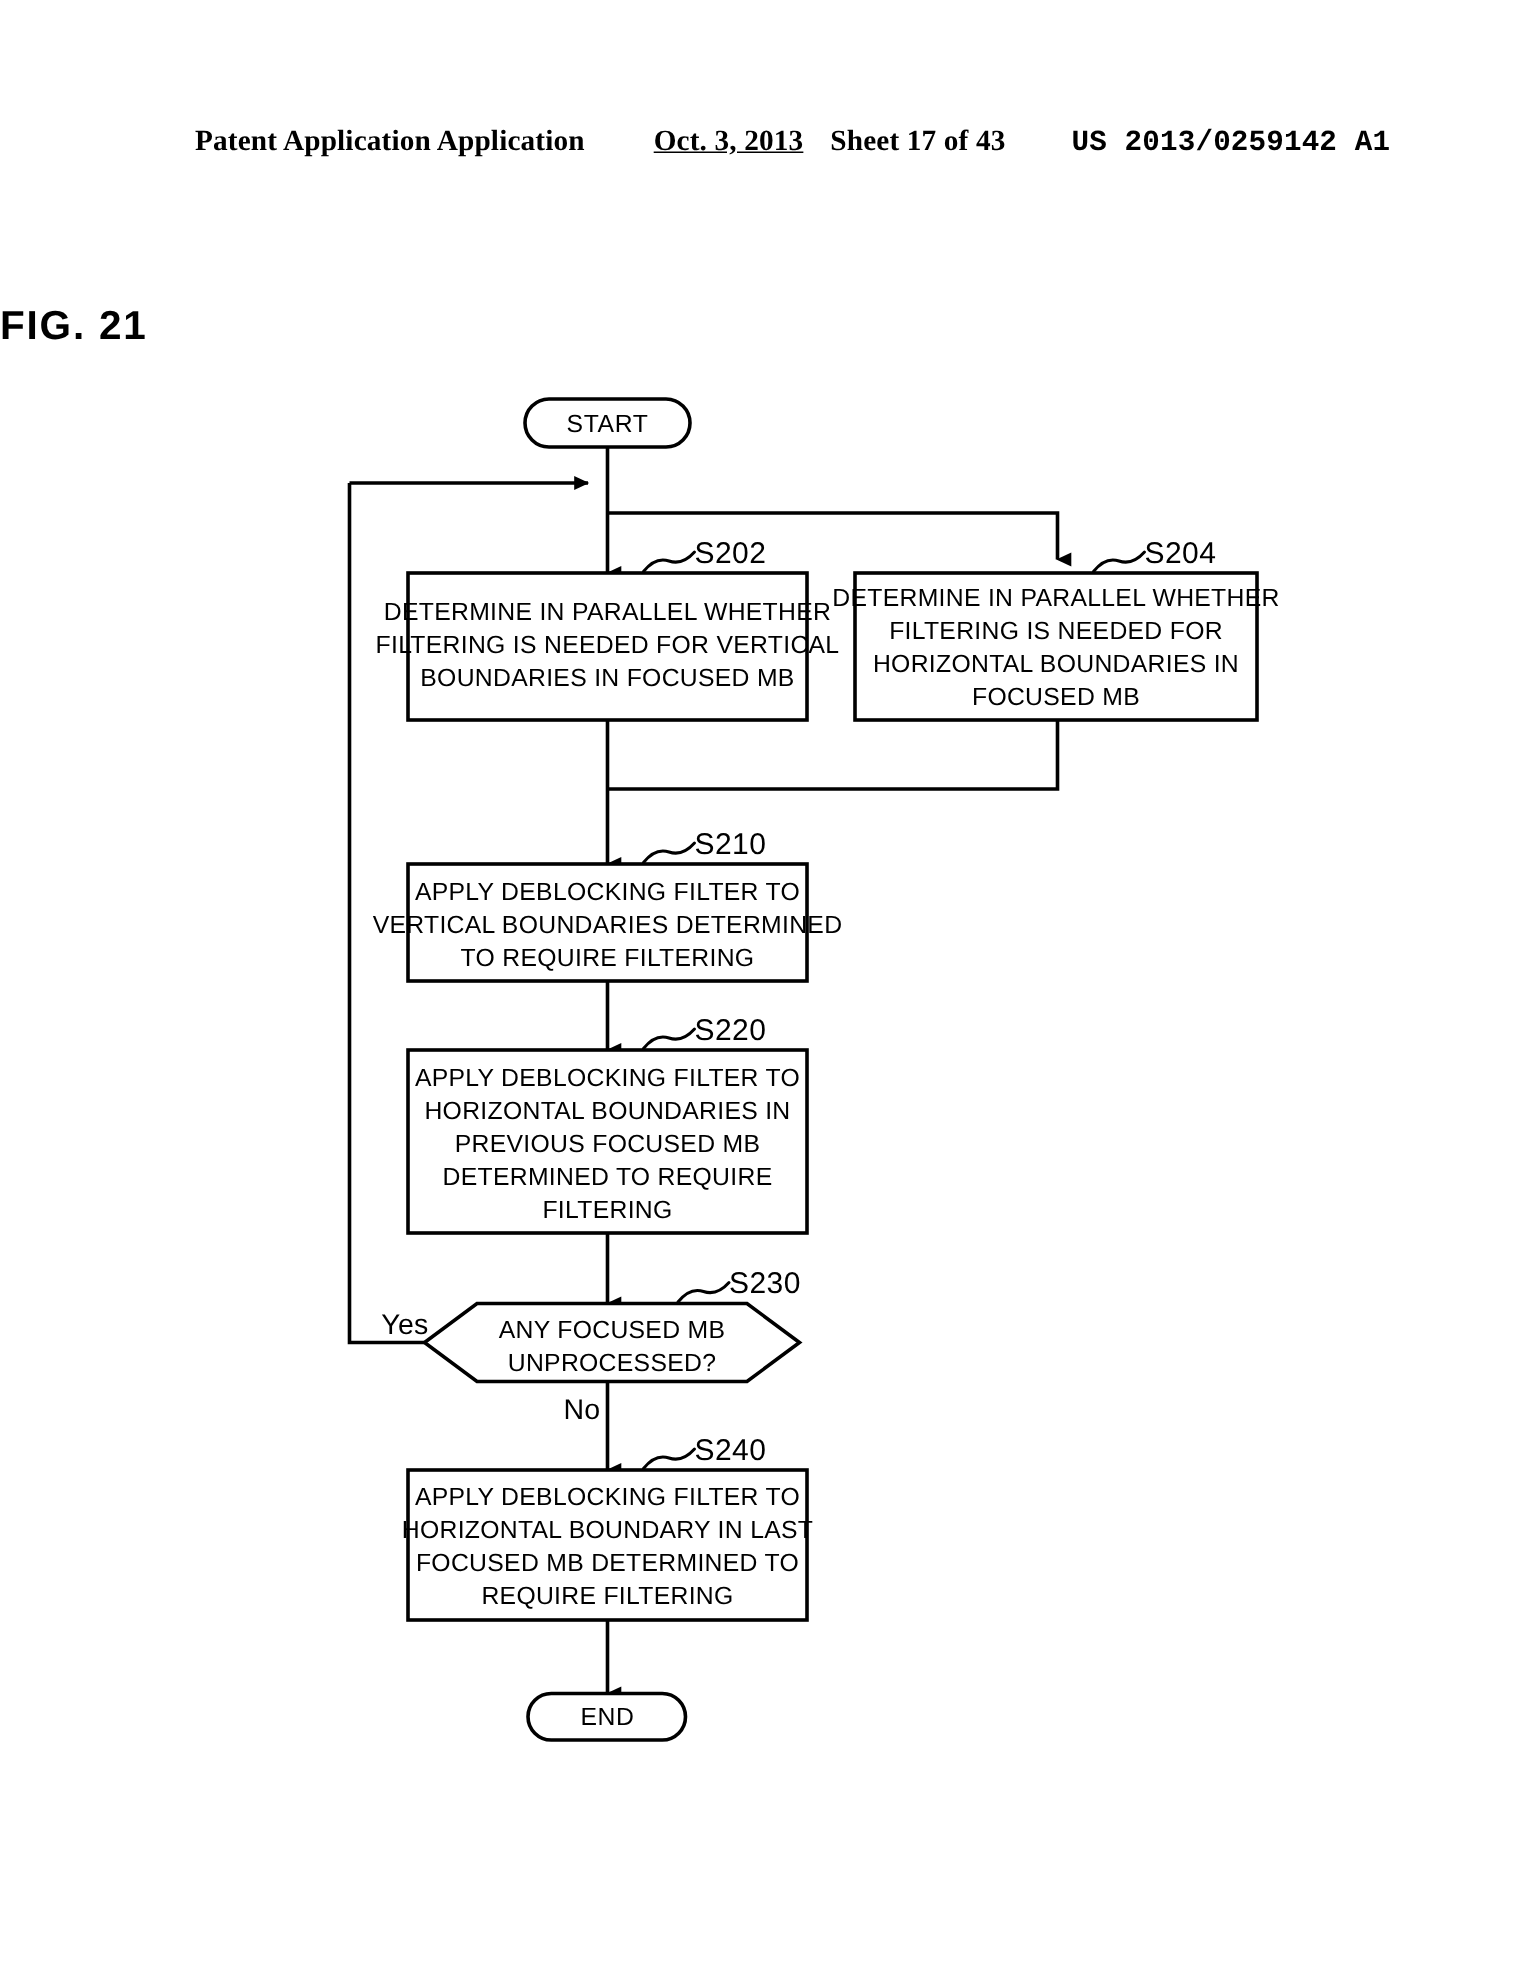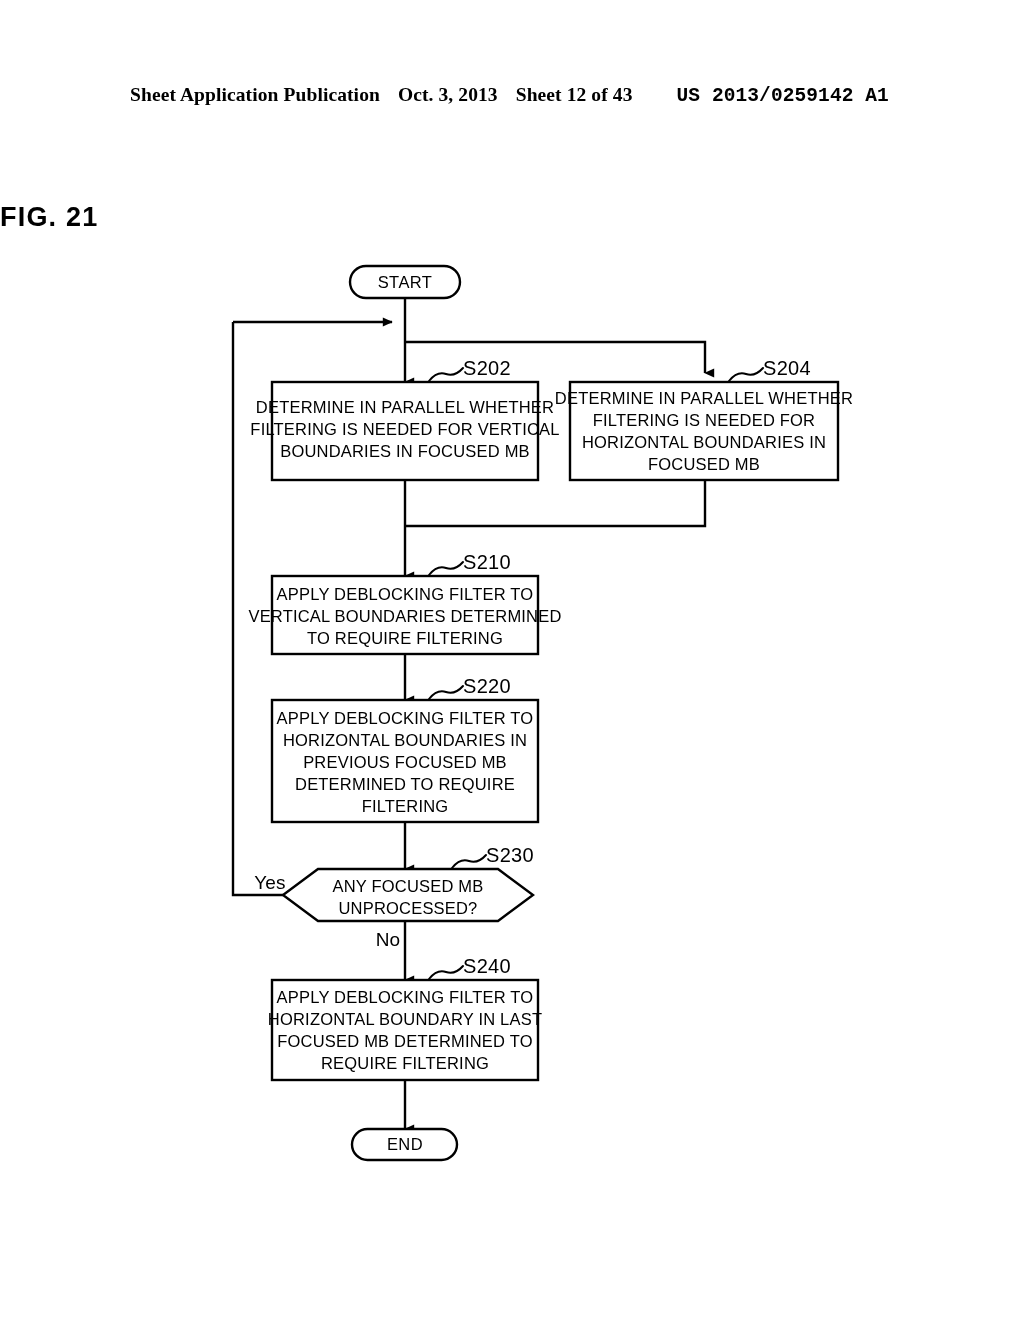--- a/index.html
+++ b/index.html
@@ -24,21 +24,21 @@
     width: 760px;
     display: flex;
     align-items: baseline;
     font-family: "Liberation Serif", serif;
     font-weight: bold;
     font-size: 19.5px;
     letter-spacing: 0.1px;
     white-space: nowrap;
   }
   .hdr-pub   { }
-  .hdr-date  { margin-left: 18px; }
+  .hdr-date  { margin-left: 46px; text-decoration: underline; }
   .hdr-sheet { margin-left: 18px; }
   .hdr-pat   { margin-left: 44px; font-family: Liberation Mono, monospace; }
 
   
   .fig-title {
     position: absolute;
     top: 202px;
     left: 0;
     width: 1024px;
     font-family: "Liberation Sans", sans-serif;
@@ -105,23 +105,23 @@
   svg.flow text.branch-label {
     font-size: 19px;
     text-anchor: middle;
     letter-spacing: 0.2px;
   }
 </style>
 </head>
 <body>
 
 <div class="page-header">
-  <span class="hdr-pub">Sheet Application Publication</span>
+  <span class="hdr-pub">Patent Application Application</span>
   <span class="hdr-date">Oct. 3, 2013</span>
-  <span class="hdr-sheet">Sheet 12 of 43</span>
+  <span class="hdr-sheet">Sheet 17 of 43</span>
   <span class="hdr-pat">US 2013/0259142 A1</span>
 </div>
 
 <div class="fig-title">FIG. 21</div>
 
 <div class="flow-wrap">
 <svg class="flow" viewBox="0 0 1024 1320" xmlns="http://www.w3.org/2000/svg">
 
   <defs>
     <marker id="arrowDown" markerWidth="12" markerHeight="12" refX="5.2" refY="9.6" orient="auto" markerUnits="userSpaceOnUse">

